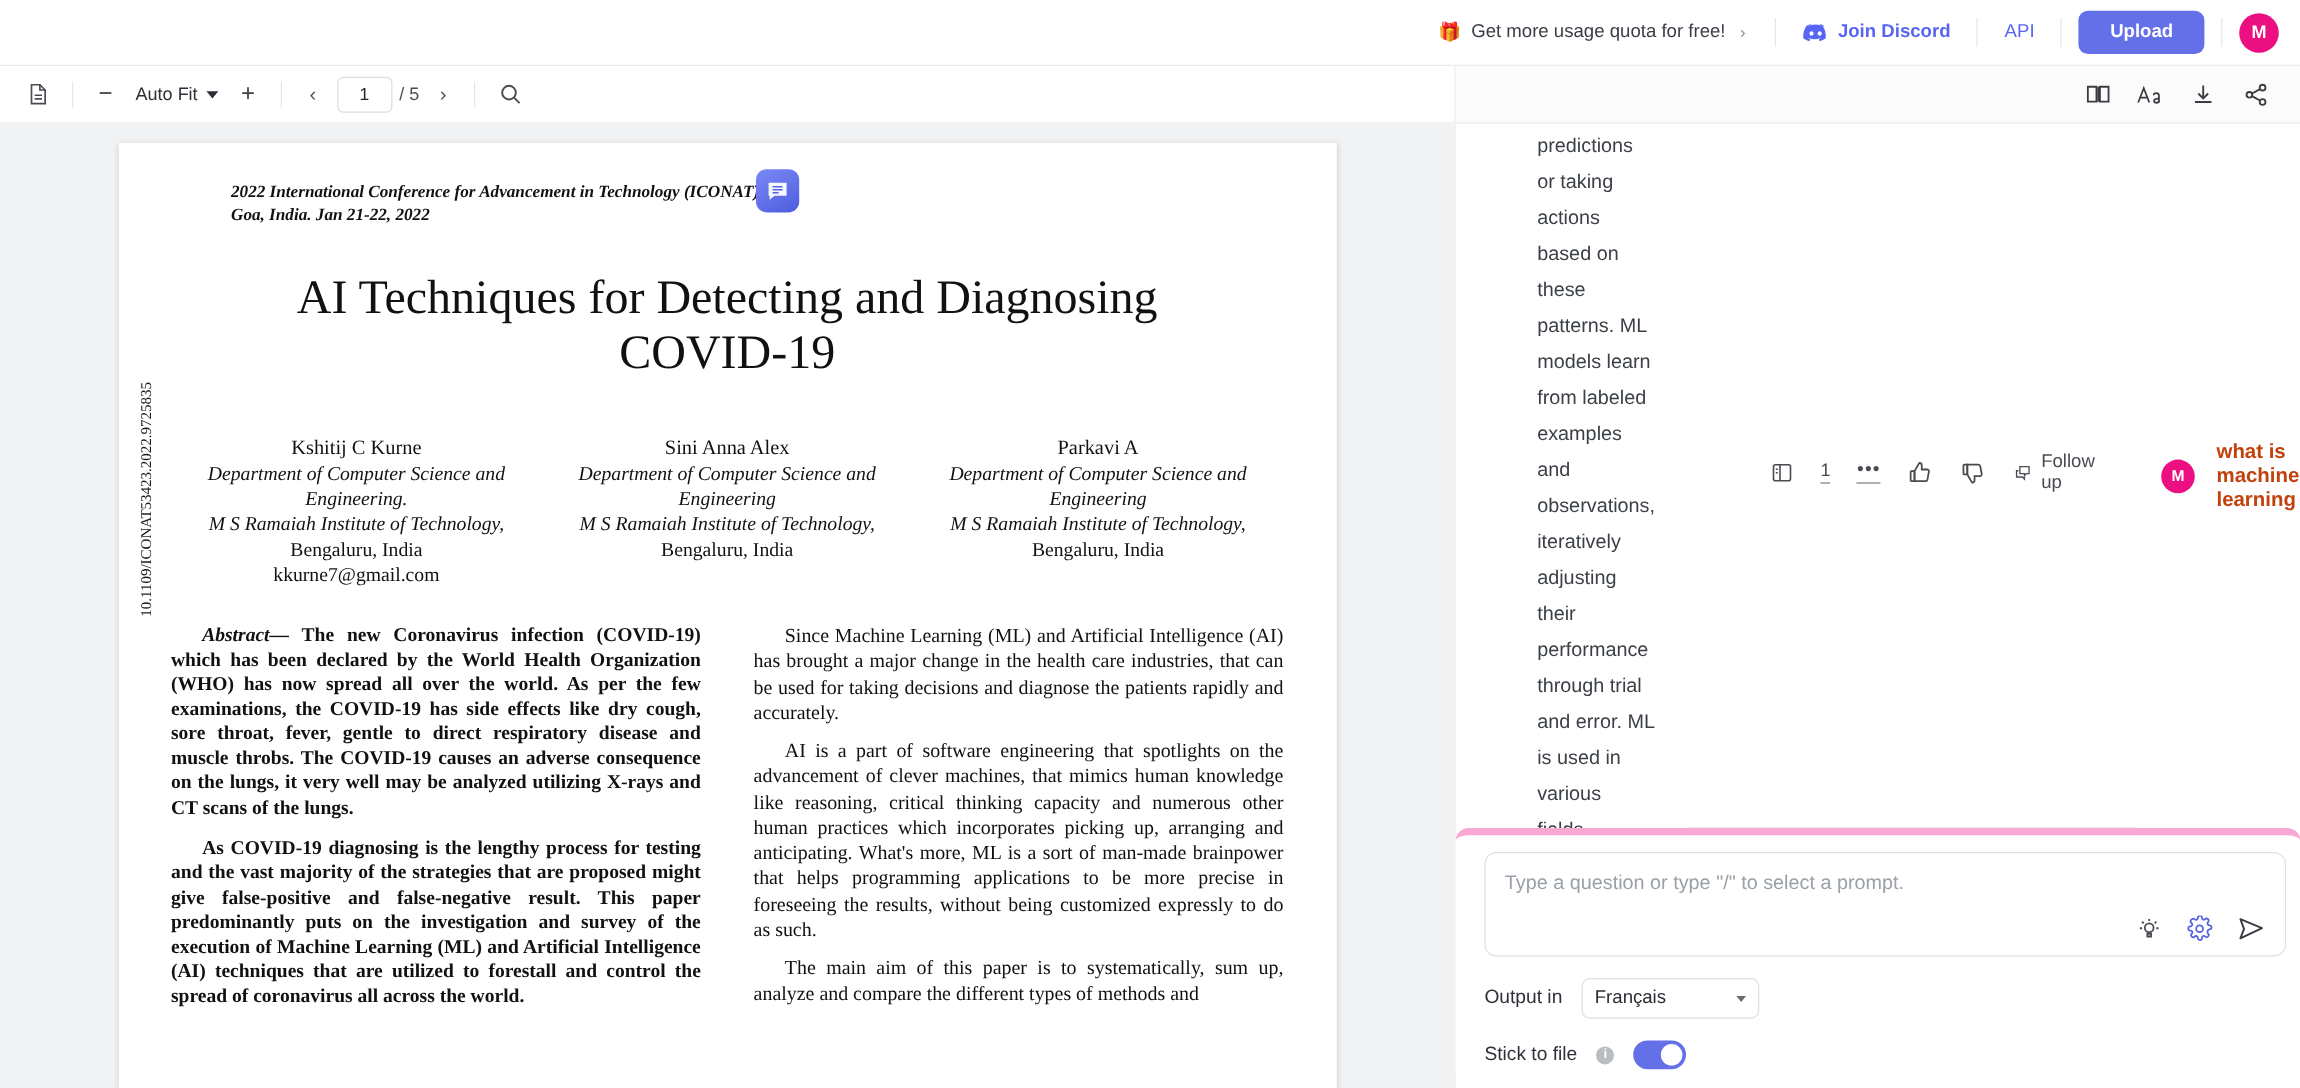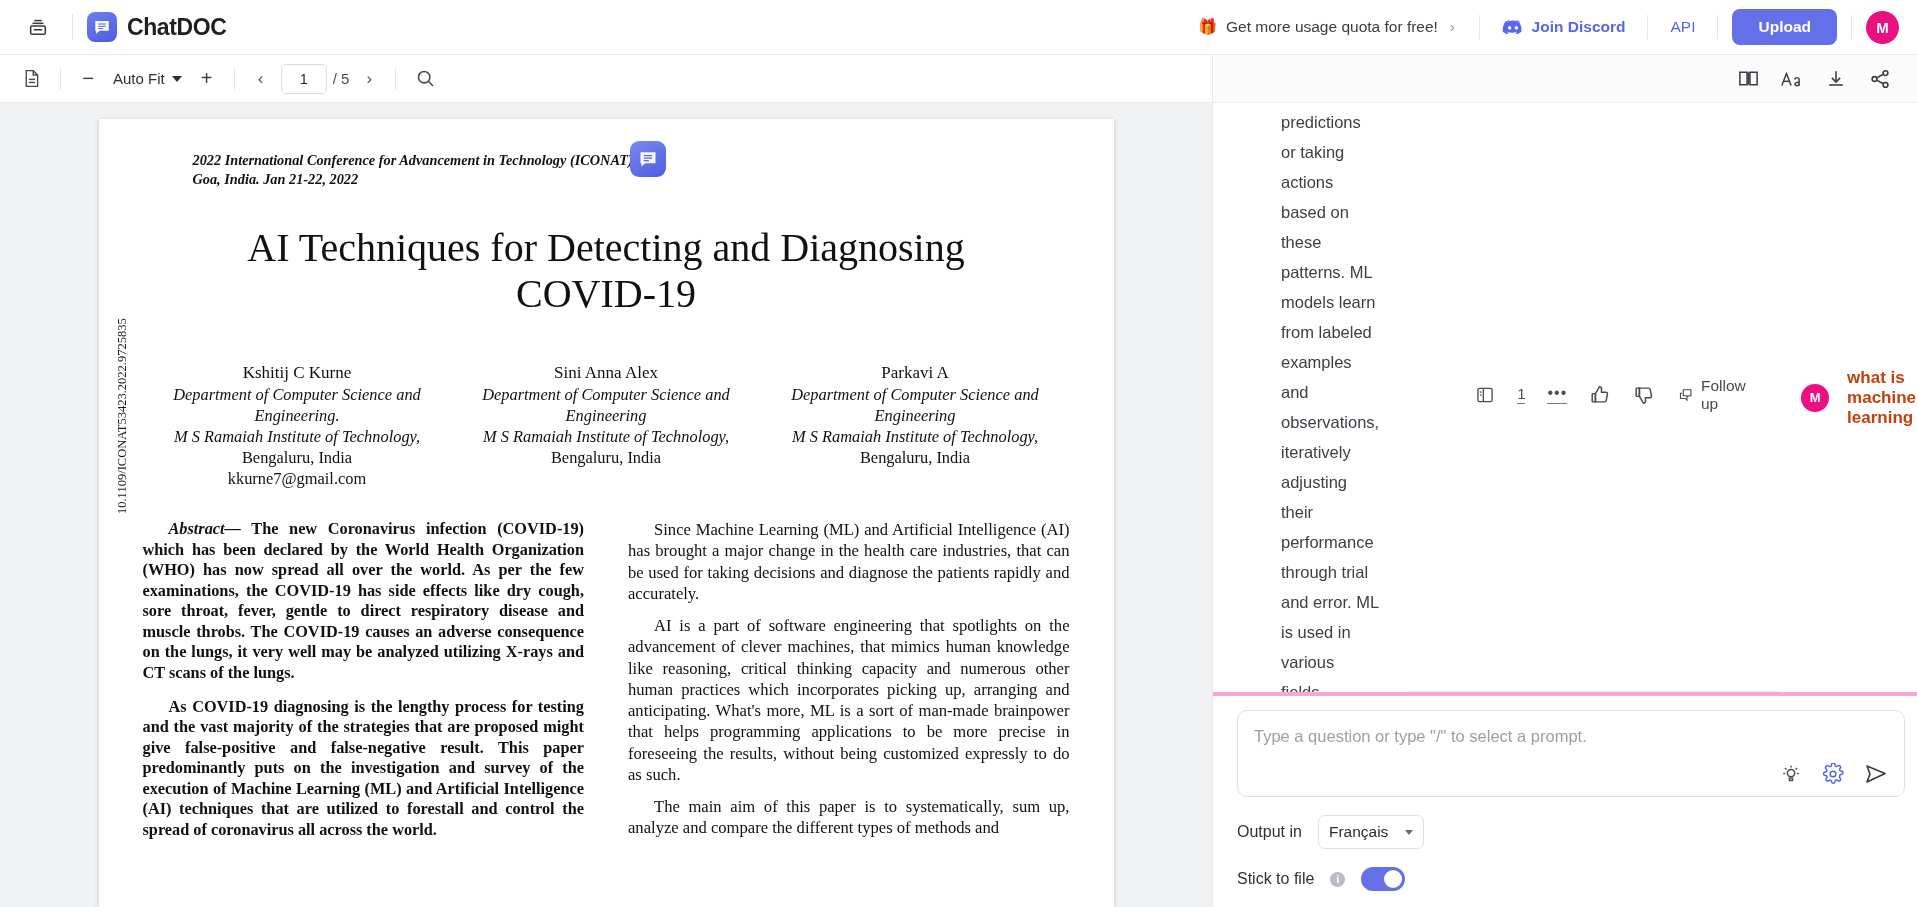--- a/index.html
+++ b/index.html
@@ -148,70 +148,46 @@
   .msg-user-text { font-size: 17px; font-weight: 700; color: #c2410c; }
   .msg-bot { display: flex; gap: 18px; padding: 14px 28px 6px 22px; border-top: 1px solid #ececec; }
   .bot-avatar {
     width: 28px; height: 28px; border-radius: 7px; flex: 0 0 28px;
     background: linear-gradient(150deg,#7b89f5 0%,#4d5ce0 100%);
     display: flex; align-items: center; justify-content: center;
   }
   .err-text { font-size: 16.5px; line-height: 1.55; color: #7f1d1d; }
   .err-actions { display: flex; align-items: center; justify-content: flex-end; gap: 22px; padding: 10px 28px 16px 68px; }
 
-  .composer { border-top: 4px solid #f9a8d4; padding: 14px 12px 16px 24px; background: #fff; }
+  .composer { border-top: 6px solid #f9a8d4; padding: 14px 12px 16px 24px; background: #fff; border-radius: 11px; }
   .composer-box { border: 1px solid #e0e0e0; border-radius: 10px; padding: 14px 16px 10px 16px; }
   .composer-ph { font-size: 16.5px; line-height: 1.38; color: #9aa0a8; }
   .composer-icons { display: flex; align-items: center; justify-content: flex-end; gap: 20px; margin-top: 14px; }
   .comp-icon { cursor: pointer; display: flex; align-items: center; }
   .opt-row { display: flex; align-items: center; gap: 16px; margin-top: 18px; }
   .opt-label { font-size: 16px; color: #30303a; }
   .select-box {
-    display: flex; align-items: center; justify-content: space-between; width: 106px;
+    display: flex; align-items: center; justify-content: space-between; width: 148px;
     border: 1px solid #dedede; border-radius: 7px; padding: 7px 10px; cursor: pointer;
     font-size: 15.5px; color: #2b2b33; background: #fff;
   }
   .sel-caret { width:0;height:0;border-left:4.5px solid transparent;border-right:4.5px solid transparent;border-top:5.5px solid #6a6a72; }
   .info-dot {
     width: 15px; height: 15px; border-radius: 50%; background: #b9bcc2; color: #fff;
     font-size: 11px; font-weight: 700; display: flex; align-items: center; justify-content: center;
   }
   .toggle { width: 44px; height: 24px; border-radius: 12px; background: #6470e8; position: relative; cursor: pointer; }
   .toggle::after { content:""; position:absolute; width:18px; height:18px; border-radius:50%; background:#fff; top:3px; right:3px; }
 </style>
 </head>
 <body>
 
 <div class="app">
 
   <div class="header">
-    <div class="hdr-left">
-      <div class="icon-btn">
-        <svg width="22" height="22" viewBox="0 0 24 24" fill="none" stroke="currentColor" stroke-width="1.7">
-          <rect x="4" y="11" width="16" height="9" rx="1.5"></rect>
-            <line x1="6" y1="8" x2="18" y2="8"></line>
-            <line x1="8" y1="5" x2="16" y2="5"></line>
-            <line x1="7.5" y1="15" x2="16.5" y2="15"></line>
-        </svg>
-      </div>
-      <div class="vdiv"></div>
-      <div class="brand">
-        <div class="brand-logo">
-          <svg width="18" height="18" viewBox="0 0 24 24" fill="#fff">
-            <path d="M3 4h18v13H9l-5 4v-4H3z" fill="#fff" opacity="0.95"></path>
-            <g stroke="#5663e0" stroke-width="1.3">
-                <line x1="7" y1="8" x2="17" y2="8"></line>
-                <line x1="7" y1="11" x2="17" y2="11"></line>
-                <line x1="7" y1="14" x2="13" y2="14"></line>
-              </g>
-          </svg>
-        </div>
-        <span class="brand-name">ChatDOC</span>
-      </div>
-    </div>
     <div class="hdr-spacer"></div>
     <div class="hdr-right">
       <div class="quota">
         <span>🎁</span>
         <span>Get more usage quota for free!</span>
         <span class="chev">›</span>
       </div>
       <div class="hdr-div"></div>
       <div class="discord">
         <svg width="22" height="17" viewBox="0 0 24 18" fill="#5865F2">

